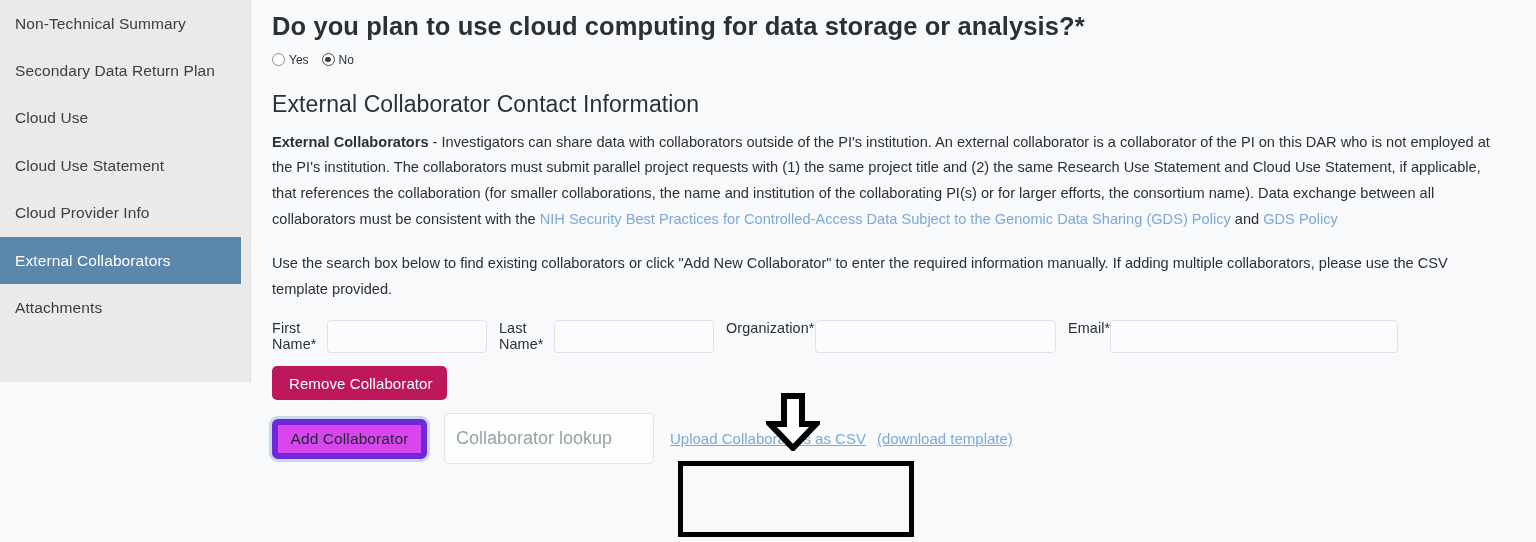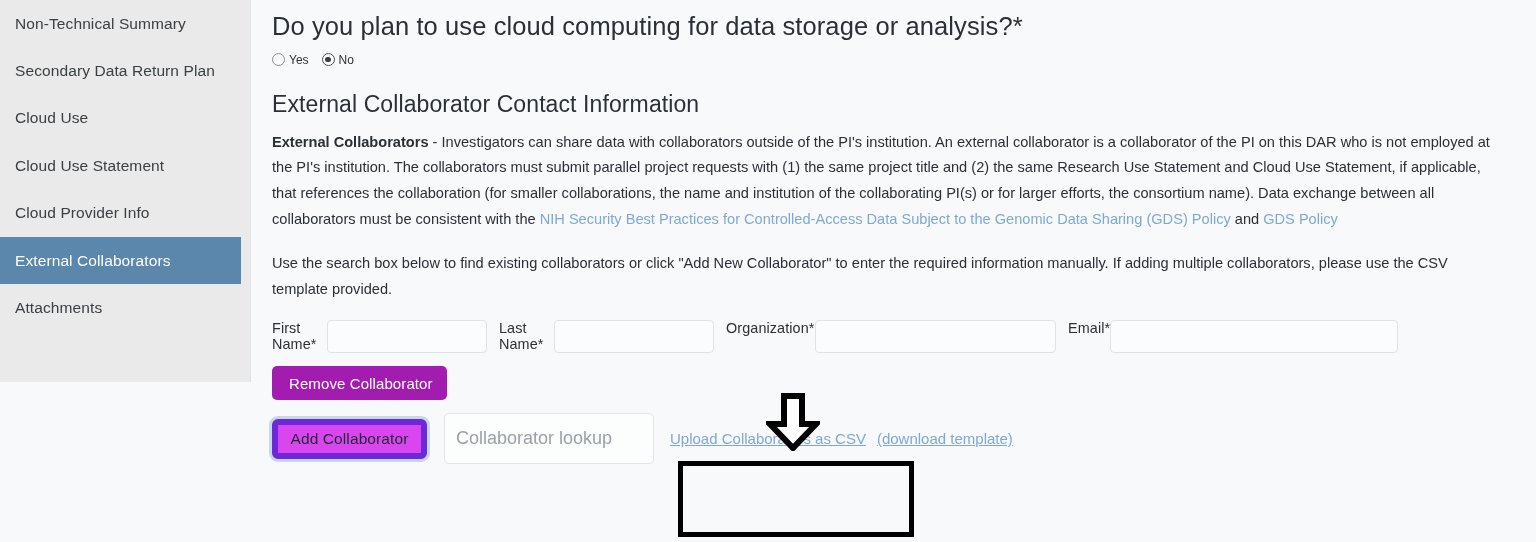--- a/index.html
+++ b/index.html
@@ -48,21 +48,21 @@
     height: 542px;
     background: #f8f9fa;
     padding: 0 20px 0 21px;
     position: relative;
     overflow: hidden;
   }
 
   h1.q-title {
     margin: 11px 0 0 0;
     font-size: 25.5px;
-    font-weight: 400;
+    font-weight: 700;
     color: #2b3036;
     letter-spacing: 0.1px;
     line-height: 1.25;
   }
 
   .radio-row {
     margin-top: 10px;
     display: flex;
     align-items: center;
     font-size: 12px;
@@ -140,21 +140,21 @@
     color: #2b3036;
     outline: none;
     width: 100%;
   }
 
   
   .btn-remove {
     margin-top: 9px;
     width: 175px;
     height: 34px;
-    background: #a21caf;
+    background: #be185d;
     border: none;
     border-radius: 5px;
     color: #ffffff;
     font-size: 15px;
     font-family: "Liberation Sans", sans-serif;
     cursor: pointer;
     text-align: left;
     padding-left: 17px;
     letter-spacing: 0.1px;
   }

